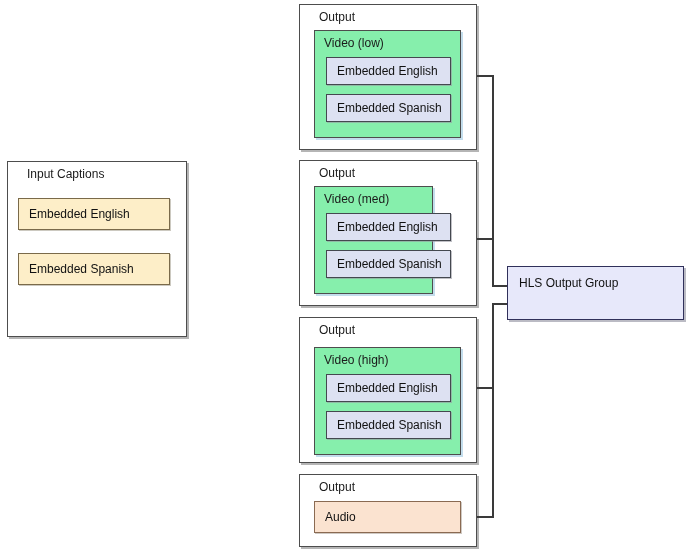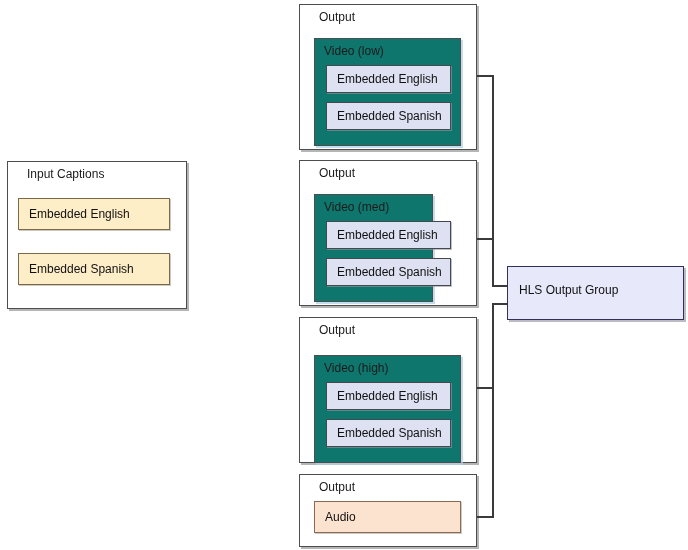--- a/index.html
+++ b/index.html
@@ -23,24 +23,23 @@
   .container-label{
     position:absolute;
     left:19px;top:5px;
     font-size:12px;
     line-height:14px;
     color:#1a1a1a;
     white-space:nowrap;
   }
 
   .video-box{
-    background:#0f766e;
+    background:#86efac;
     border:1px solid #4d4d4d;
     box-shadow:2px 2px 0 rgba(175,210,230,0.75);
-    margin-top:8px;
   }
   .video-label{
     position:absolute;
     left:9px;top:5px;
     font-size:12px;
     line-height:14px;
     color:#1a1a1a;
     white-space:nowrap;
   }
 
@@ -83,37 +82,37 @@
     white-space:nowrap;
   }
 
   .group-box{
     position:absolute;
     box-sizing:border-box;
     background:#e7e8fa;
     border:1px solid #30305a;
     box-shadow:2px 2px 0 rgba(150,150,165,0.65);
     display:flex;align-items:flex-start;
-    padding:16px 0 0 11px;
+    padding:9px 0 0 11px;
     font-size:12px;
     color:#111111;
     white-space:nowrap;
   }
 
   
   .conn{position:absolute;background:#3a3a3a;}
   .conn.h{height:2px;}
   .conn.v{width:2px;}
 </style>
 </head>
 <body>
 
 <div id="canvas">
 
-  <div class="box container-box" style="left:7px;top:161px;width:180px;height:148px;">
+  <div class="box container-box" style="left:7px;top:161px;width:180px;height:176px;">
     <div class="container-label">Input Captions</div>
     <div class="input-chip" style="left:10px;top:36px;width:152px;height:32px;">Embedded English</div>
     <div class="input-chip" style="left:10px;top:91px;width:152px;height:32px;">Embedded Spanish</div>
   </div>
 
   <div class="box container-box" style="left:299px;top:4px;width:178px;height:146px;">
     <div class="container-label">Output</div>
     <div class="box video-box" style="left:14px;top:25px;width:147px;height:108px;">
       <div class="video-label">Video (low)</div>
       <div class="caption-chip" style="left:11px;top:26px;width:125px;height:28px;">Embedded English</div>

